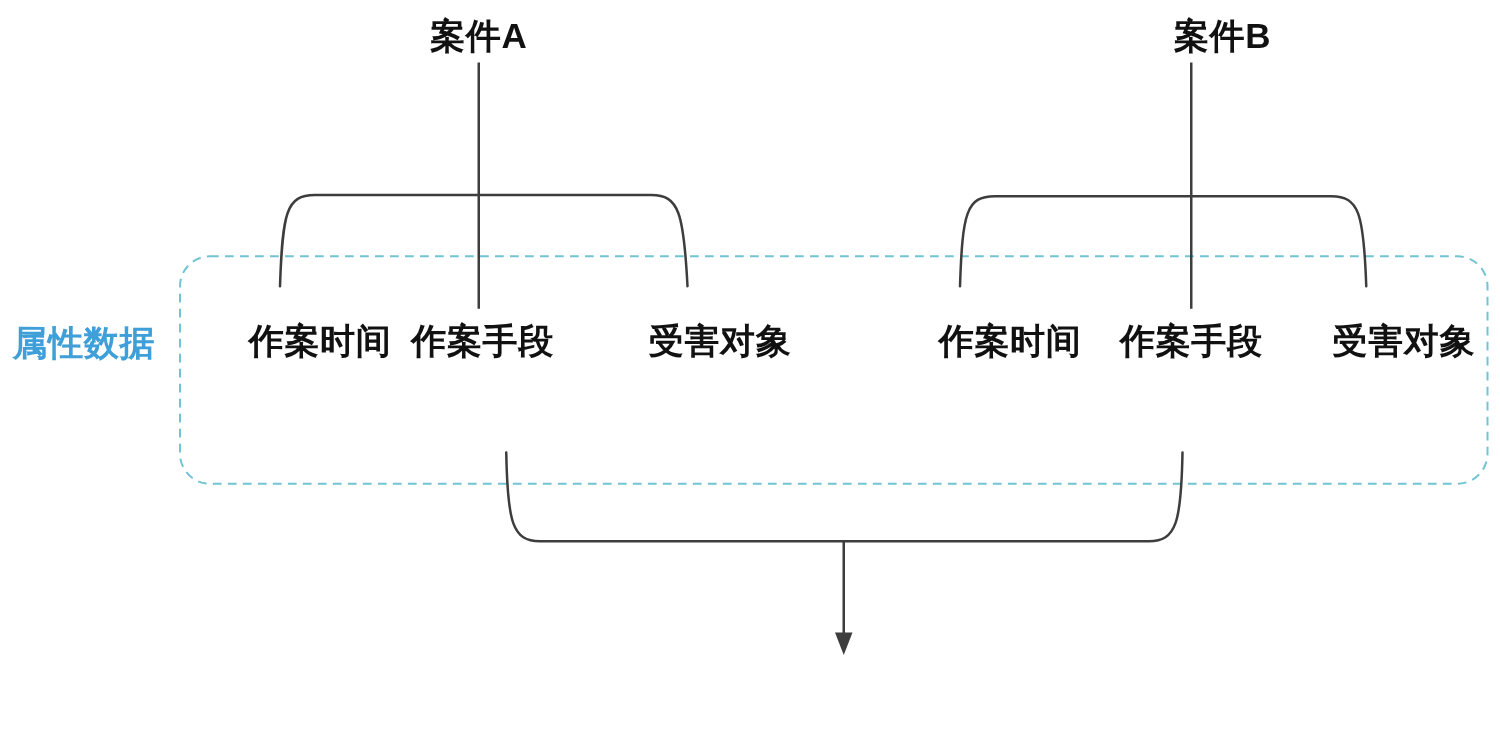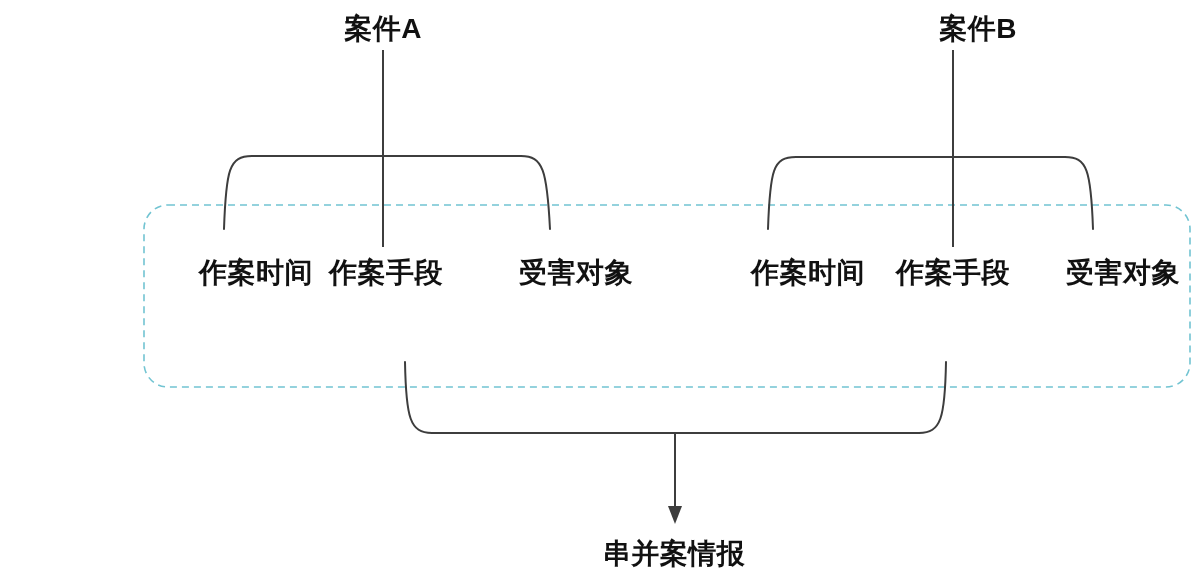--- a/index.html
+++ b/index.html
@@ -63,24 +63,24 @@
     <path d="M405 362 C406 418, 410 433, 432 433 L919 433 C941 433, 945 418, 946 362" fill="none" stroke-width="2" stroke-linecap="round" stroke="#3d3d3d"></path>
 
     <path d="M675 433 L675 510" fill="none" stroke-width="2" stroke="#3d3d3d"></path>
 
     <polygon points="675,524 668,506 682,506" fill="#3d3d3d"></polygon>
   </svg>
 
   <div class="diagram-label" style="left:383px; top:13px;">案件A</div>
   <div class="diagram-label" style="left:978px; top:13px;">案件B</div>
 
+  <div class="region-label" style="color: rgb(62, 159, 217);">属性数据</div>
 
   <div class="diagram-label" style="left:256px; top:257px;">作案时间</div>
   <div class="diagram-label" style="left:386px; top:257px;">作案手段</div>
   <div class="diagram-label" style="left:576px; top:257px;">受害对象</div>
 
   <div class="diagram-label" style="left:808px; top:257px;">作案时间</div>
   <div class="diagram-label" style="left:953px; top:257px;">作案手段</div>
   <div class="diagram-label" style="left:1123px; top:257px;">受害对象</div>
 
-  <div class="diagram-label" style="left:674px; top:538px;">串并案情报</div>
 
 </div>
 
 </body></html>

